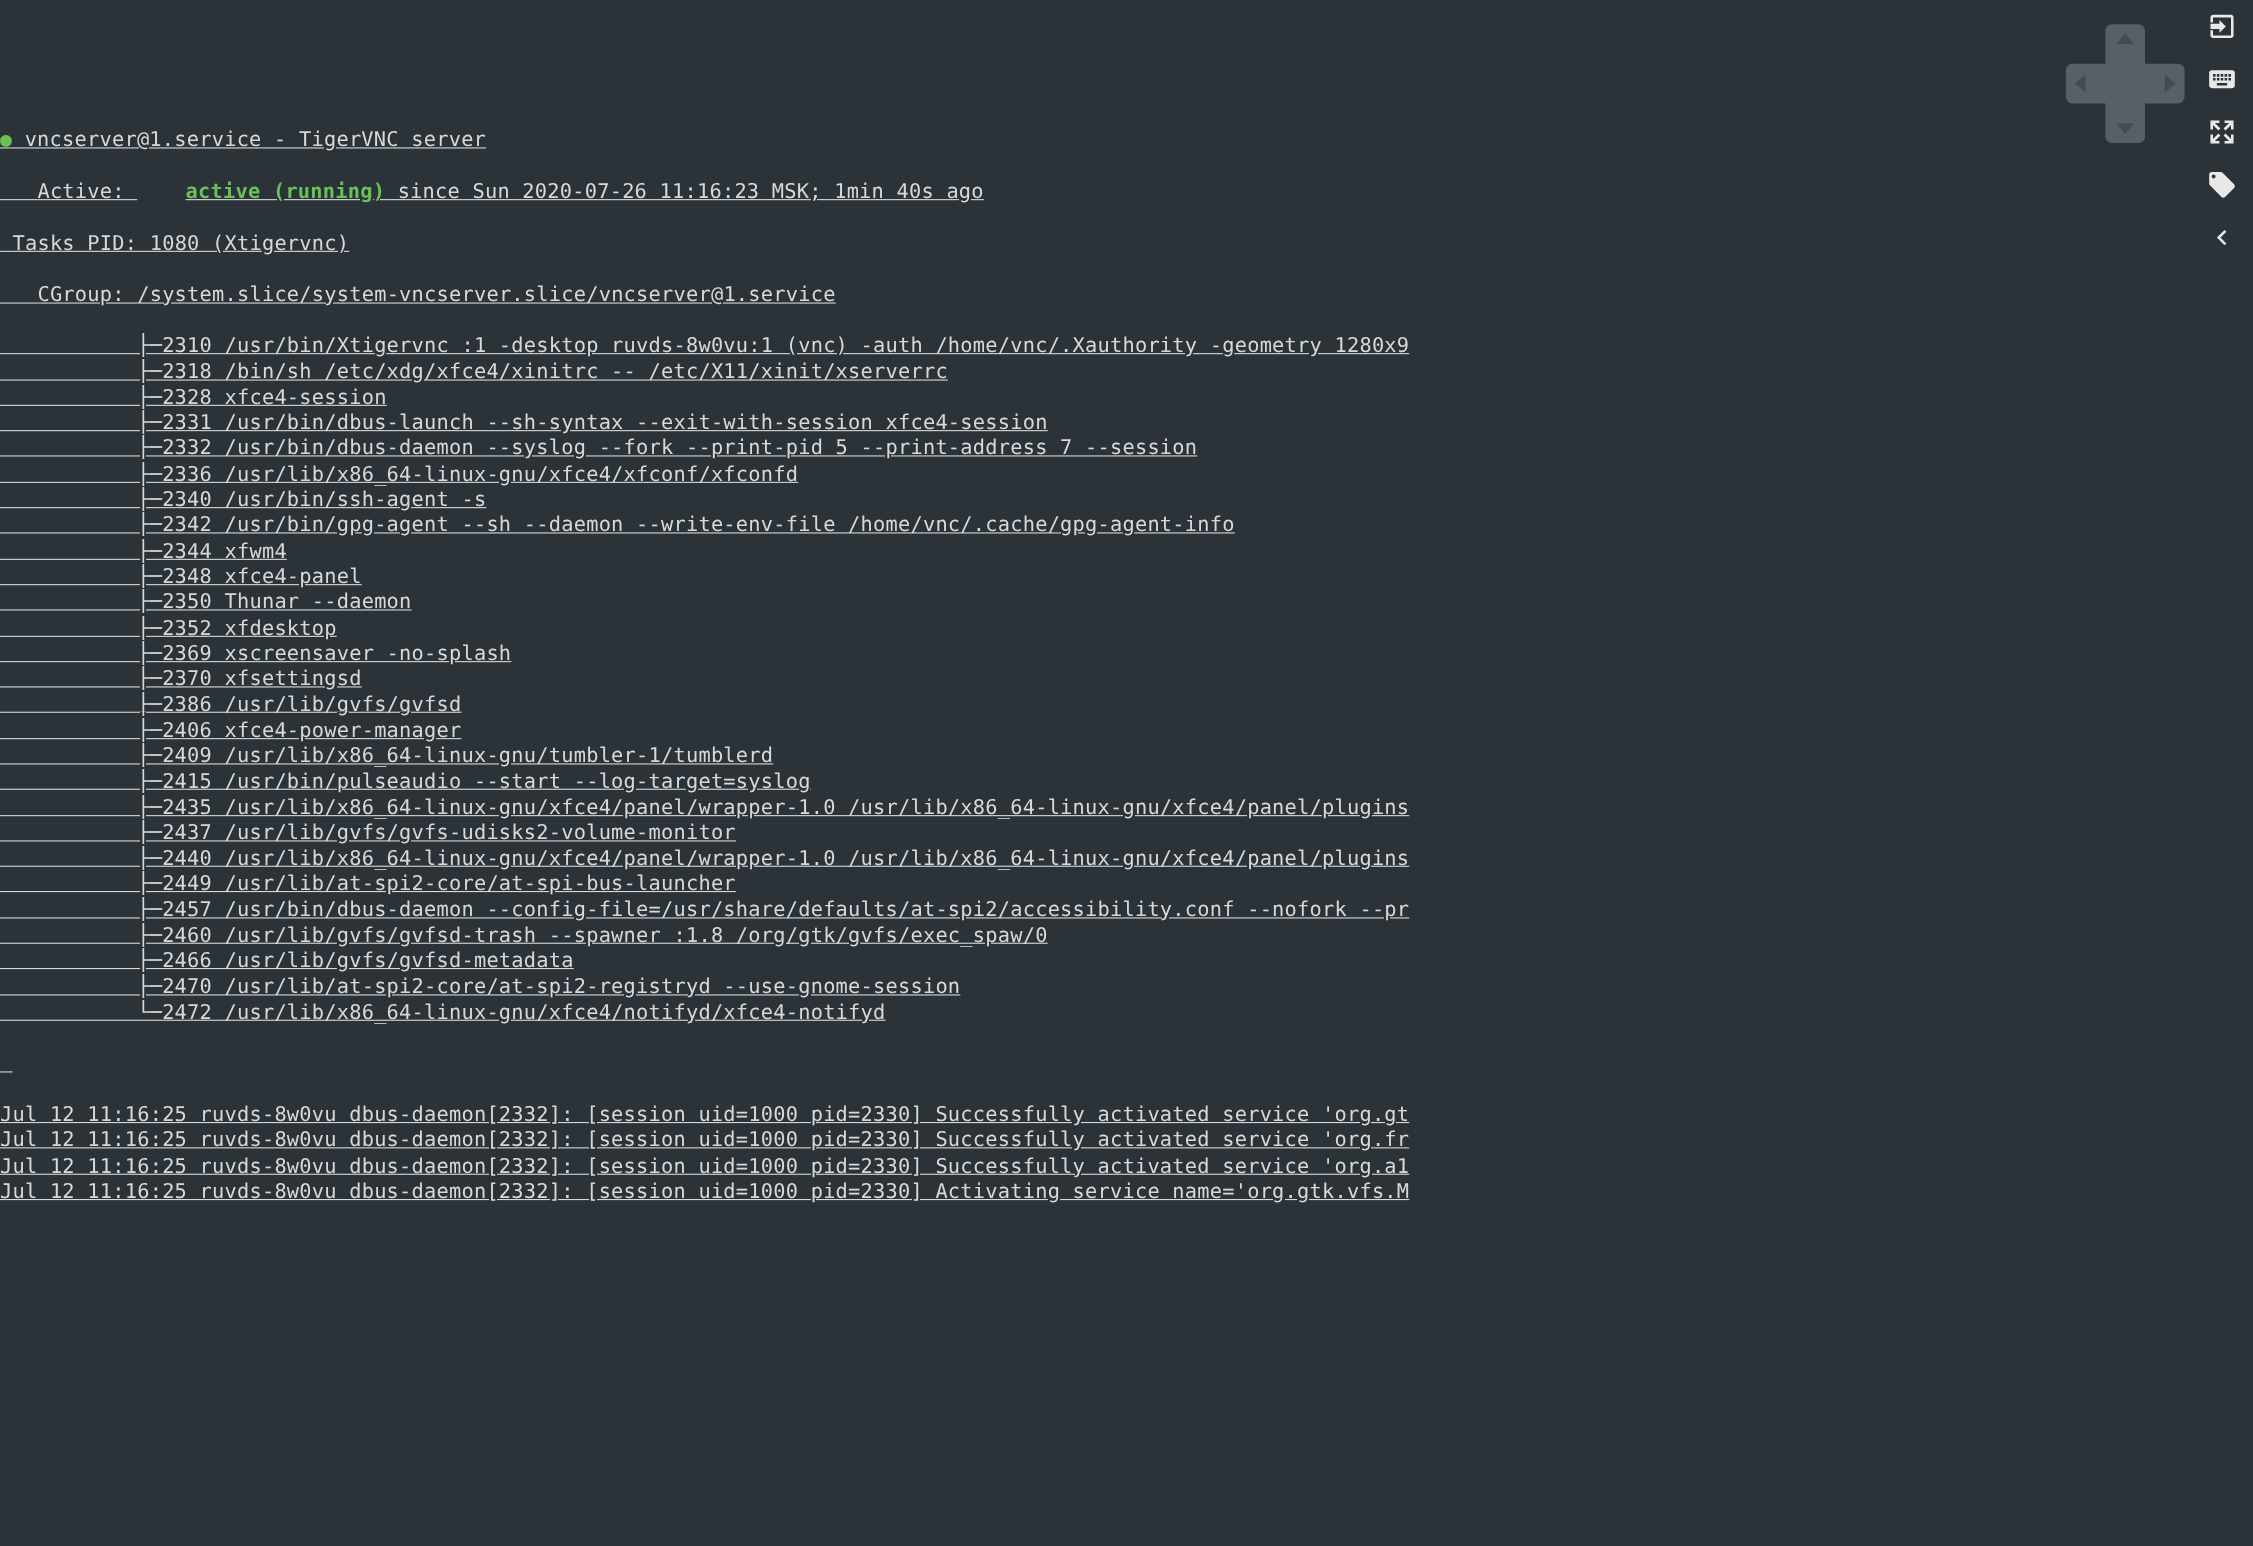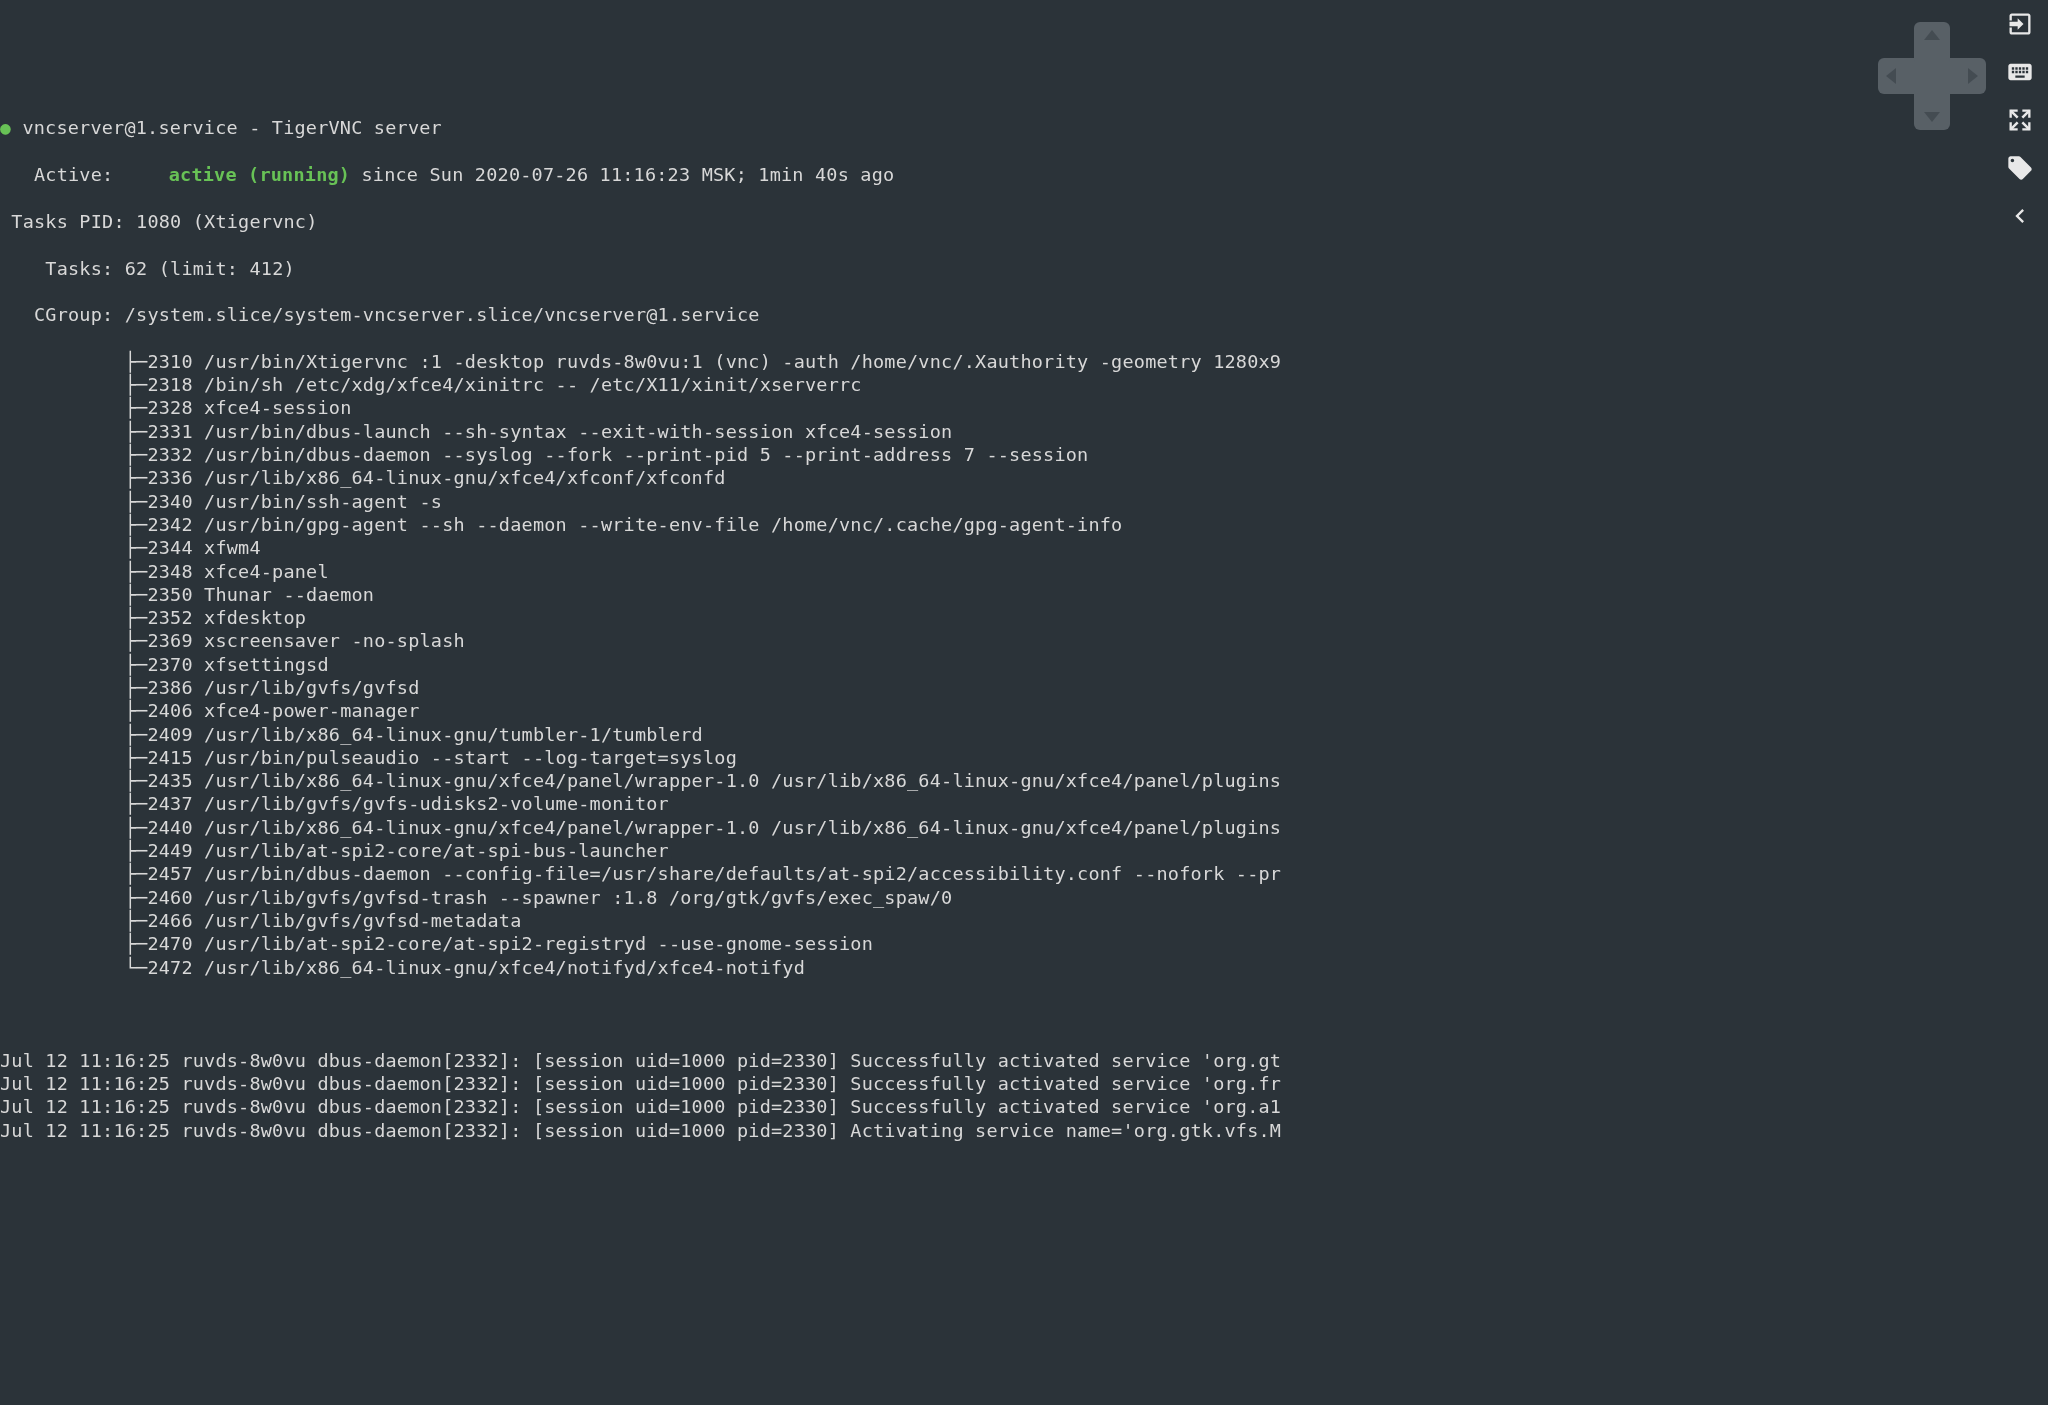--- a/index.html
+++ b/index.html
@@ -11,20 +11,21 @@
     line-height: 1.26;
     white-space: pre;
     overflow: hidden;
     width: 2048px;
     height: 1405px;
     position: relative;
     letter-spacing: 0.2px;
   }
   .terminal {
     padding: 0;
+    text-decoration: underline;
   }
   .dot {
     color: #68c256;
     font-size: 18px;
   }
   .green { color: #68c256; font-weight: bold; margin-left: 44px; }
   .line { display: block; }
 
   
   .toolbar {
@@ -87,21 +88,20 @@
 </style>
 </head>
 <body>
 
 
 
 <div class="terminal">
 <span class="line"><span class="dot">●</span> <span>vncserver@1.service</span> - <span>TigerVNC server</span></span>
 <span class="line">   <span>Active:</span> <span class="green">active (running)</span><span> since Sun 2020-07-26 11:16:23 MSK; 1min 40s ago</span></span>
 <span class="line"> <span>Tasks PID:</span> <span>1080 (Xtigervnc)</span></span>
-<span class="line">    <span>Tasks:</span> <span>62 (limit: 412)</span></span>
 <span class="line">   <span>CGroup:</span> <span>/system.slice/system-vncserver.slice/vncserver@1.service</span></span>
 <div id="cgroup-tree"><span class="line">           ├─2310 /usr/bin/Xtigervnc :1 -desktop ruvds-8w0vu:1 (vnc) -auth /home/vnc/.Xauthority -geometry 1280x9</span><span class="line">           ├─2318 /bin/sh /etc/xdg/xfce4/xinitrc -- /etc/X11/xinit/xserverrc</span><span class="line">           ├─2328 xfce4-session</span><span class="line">           ├─2331 /usr/bin/dbus-launch --sh-syntax --exit-with-session xfce4-session</span><span class="line">           ├─2332 /usr/bin/dbus-daemon --syslog --fork --print-pid 5 --print-address 7 --session</span><span class="line">           ├─2336 /usr/lib/x86_64-linux-gnu/xfce4/xfconf/xfconfd</span><span class="line">           ├─2340 /usr/bin/ssh-agent -s</span><span class="line">           ├─2342 /usr/bin/gpg-agent --sh --daemon --write-env-file /home/vnc/.cache/gpg-agent-info</span><span class="line">           ├─2344 xfwm4</span><span class="line">           ├─2348 xfce4-panel</span><span class="line">           ├─2350 Thunar --daemon</span><span class="line">           ├─2352 xfdesktop</span><span class="line">           ├─2369 xscreensaver -no-splash</span><span class="line">           ├─2370 xfsettingsd</span><span class="line">           ├─2386 /usr/lib/gvfs/gvfsd</span><span class="line">           ├─2406 xfce4-power-manager</span><span class="line">           ├─2409 /usr/lib/x86_64-linux-gnu/tumbler-1/tumblerd</span><span class="line">           ├─2415 /usr/bin/pulseaudio --start --log-target=syslog</span><span class="line">           ├─2435 /usr/lib/x86_64-linux-gnu/xfce4/panel/wrapper-1.0 /usr/lib/x86_64-linux-gnu/xfce4/panel/plugins</span><span class="line">           ├─2437 /usr/lib/gvfs/gvfs-udisks2-volume-monitor</span><span class="line">           ├─2440 /usr/lib/x86_64-linux-gnu/xfce4/panel/wrapper-1.0 /usr/lib/x86_64-linux-gnu/xfce4/panel/plugins</span><span class="line">           ├─2449 /usr/lib/at-spi2-core/at-spi-bus-launcher</span><span class="line">           ├─2457 /usr/bin/dbus-daemon --config-file=/usr/share/defaults/at-spi2/accessibility.conf --nofork --pr</span><span class="line">           ├─2460 /usr/lib/gvfs/gvfsd-trash --spawner :1.8 /org/gtk/gvfs/exec_spaw/0</span><span class="line">           ├─2466 /usr/lib/gvfs/gvfsd-metadata</span><span class="line">           ├─2470 /usr/lib/at-spi2-core/at-spi2-registryd --use-gnome-session</span><span class="line">           └─2472 /usr/lib/x86_64-linux-gnu/xfce4/notifyd/xfce4-notifyd</span></div>
 <span class="line"> </span>
 <div id="journal"><span class="line">Jul 12 11:16:25 ruvds-8w0vu dbus-daemon[2332]: [session uid=1000 pid=2330] Successfully activated service 'org.gt</span><span class="line">Jul 12 11:16:25 ruvds-8w0vu dbus-daemon[2332]: [session uid=1000 pid=2330] Successfully activated service 'org.fr</span><span class="line">Jul 12 11:16:25 ruvds-8w0vu dbus-daemon[2332]: [session uid=1000 pid=2330] Successfully activated service 'org.a1</span><span class="line">Jul 12 11:16:25 ruvds-8w0vu dbus-daemon[2332]: [session uid=1000 pid=2330] Activating service name='org.gtk.vfs.M</span></div>
 </div>
 
 
 <div class="dpad">
   <div class="arm v"></div>
   <div class="arm h"></div>

